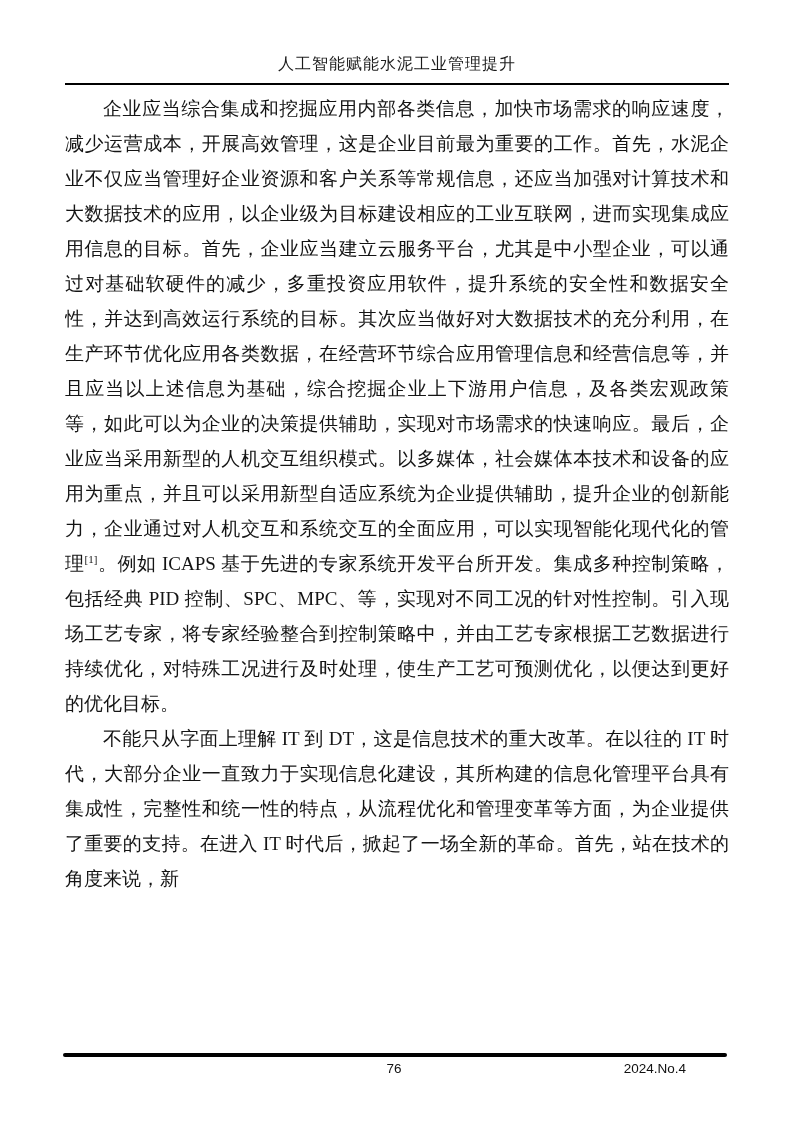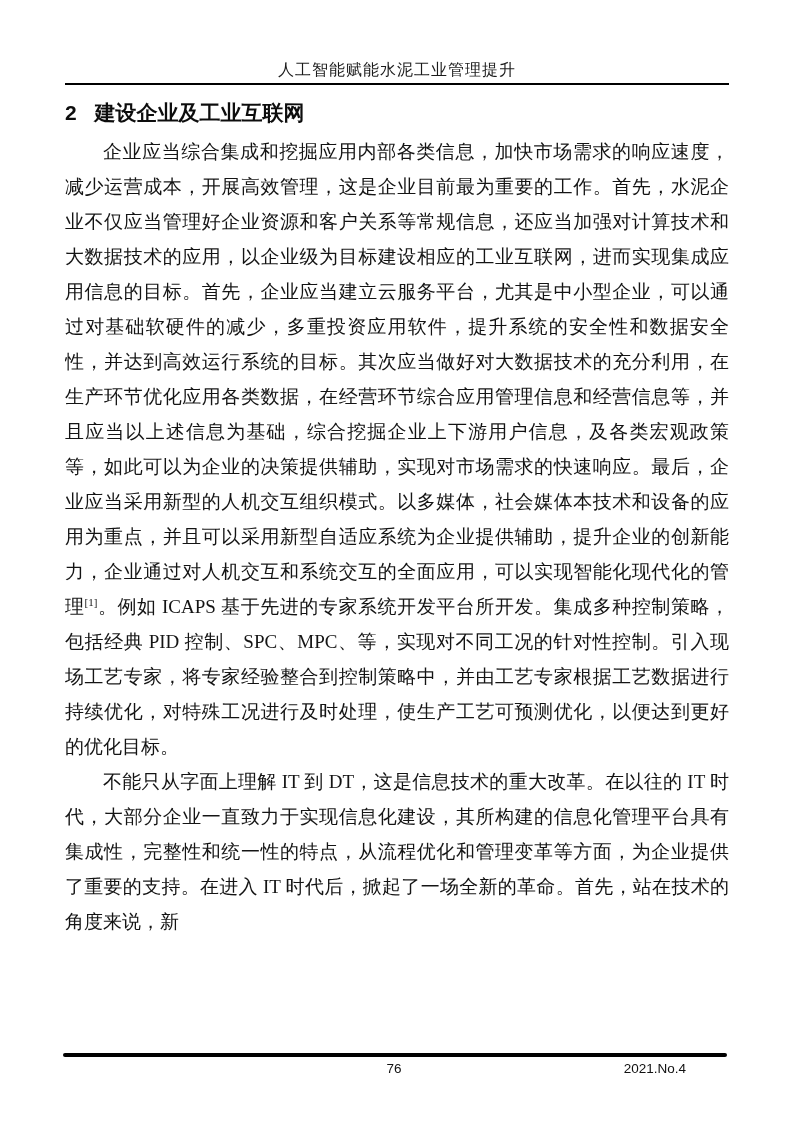--- a/index.html
+++ b/index.html
@@ -7,21 +7,21 @@
     position: relative;
     width: 793px;
     height: 1122px;
     background: #ffffff;
     color: #141414;
     overflow: hidden;
     font-family: "Liberation Serif", "DejaVu Serif", serif;
   }
   .running-header {
     position: absolute;
-    top: 60px; left: 65px; width: 664px;
+    top: 54px; left: 65px; width: 664px;
     text-align: center;
   }
   .running-header-title {
     font-size: 16px;
     letter-spacing: 1px;
     color: #1a1a1a;
   }
   .header-rule {
     position: absolute;
     top: 83px; left: 65px; width: 664px; height: 2px;
@@ -85,29 +85,28 @@
 
   <div class="running-header">
     <div class="running-header-title">人工智能赋能水泥工业管理提升</div>
   </div>
 
   <div class="header-rule"></div>
 
   <main class="body-text">
 
 
-    <h2 class="section-heading"><span class="heading-number">2</span><span class="heading-title">建设企业及工业互联网</span></h2>
 
     <p class="para"><span>企业应当综合集成和挖掘应用内部各类信息，加快市场需求的响应速度，减少运营成本，开展高效管理，这是企业目前最为重要的工作。首先，水泥企业不仅应当管理好企业资源和客户关系等常规信息，还应当加强对计算技术和大数据技术的应用，以企业级为目标建设相应的工业互联网，进而实现集成应用信息的目标。首先，企业应当建立云服务平台，尤其是中小型企业，可以通过对基础软硬件的减少，多重投资应用软件，提升系统的安全性和数据安全性，并达到高效运行系统的目标。其次应当做好对大数据技术的充分利用，在生产环节优化应用各类数据，在经营环节综合应用管理信息和经营信息等，并且应当以上述信息为基础，综合挖掘企业上下游用户信息，及各类宏观政策等，如此可以为企业的决策提供辅助，实现对市场需求的快速响应。最后，企业应当采用新型的人机交互组织模式。以多媒体，社会媒体本技术和设备的应用为重点，并且可以采用新型自适应系统为企业提供辅助，提升企业的创新能力，企业通过对人机交互和系统交互的全面应用，可以实现智能化现代化的管理</span><sup class="citation">[1]</sup><span>。例如 ICAPS 基于先进的专家系统开发平台所开发。集成多种控制策略，包括经典 PID 控制、SPC、MPC、等，实现对不同工况的针对性控制。引入现场工艺专家，将专家经验整合到控制策略中，并由工艺专家根据工艺数据进行持续优化，对特殊工况进行及时处理，使生产工艺可预测优化，以便达到更好的优化目标。</span></p>
 
 
     <p class="para">不能只从字面上理解 IT 到 DT，这是信息技术的重大改革。在以往的 IT 时代，大部分企业一直致力于实现信息化建设，其所构建的信息化管理平台具有集成性，完整性和统一性的特点，从流程优化和管理变革等方面，为企业提供了重要的支持。在进入 IT 时代后，掀起了一场全新的革命。首先，站在技术的角度来说，新</p>
 
   </main>
 
   <div class="footer-rule"></div>
 
   <div class="footer">
     <span class="page-number">76</span>
-    <span class="issue-label">2021.No.4</span>
+    <span class="issue-label">2024.No.4</span>
   </div>
 
 </div>
 
 </body></html>

